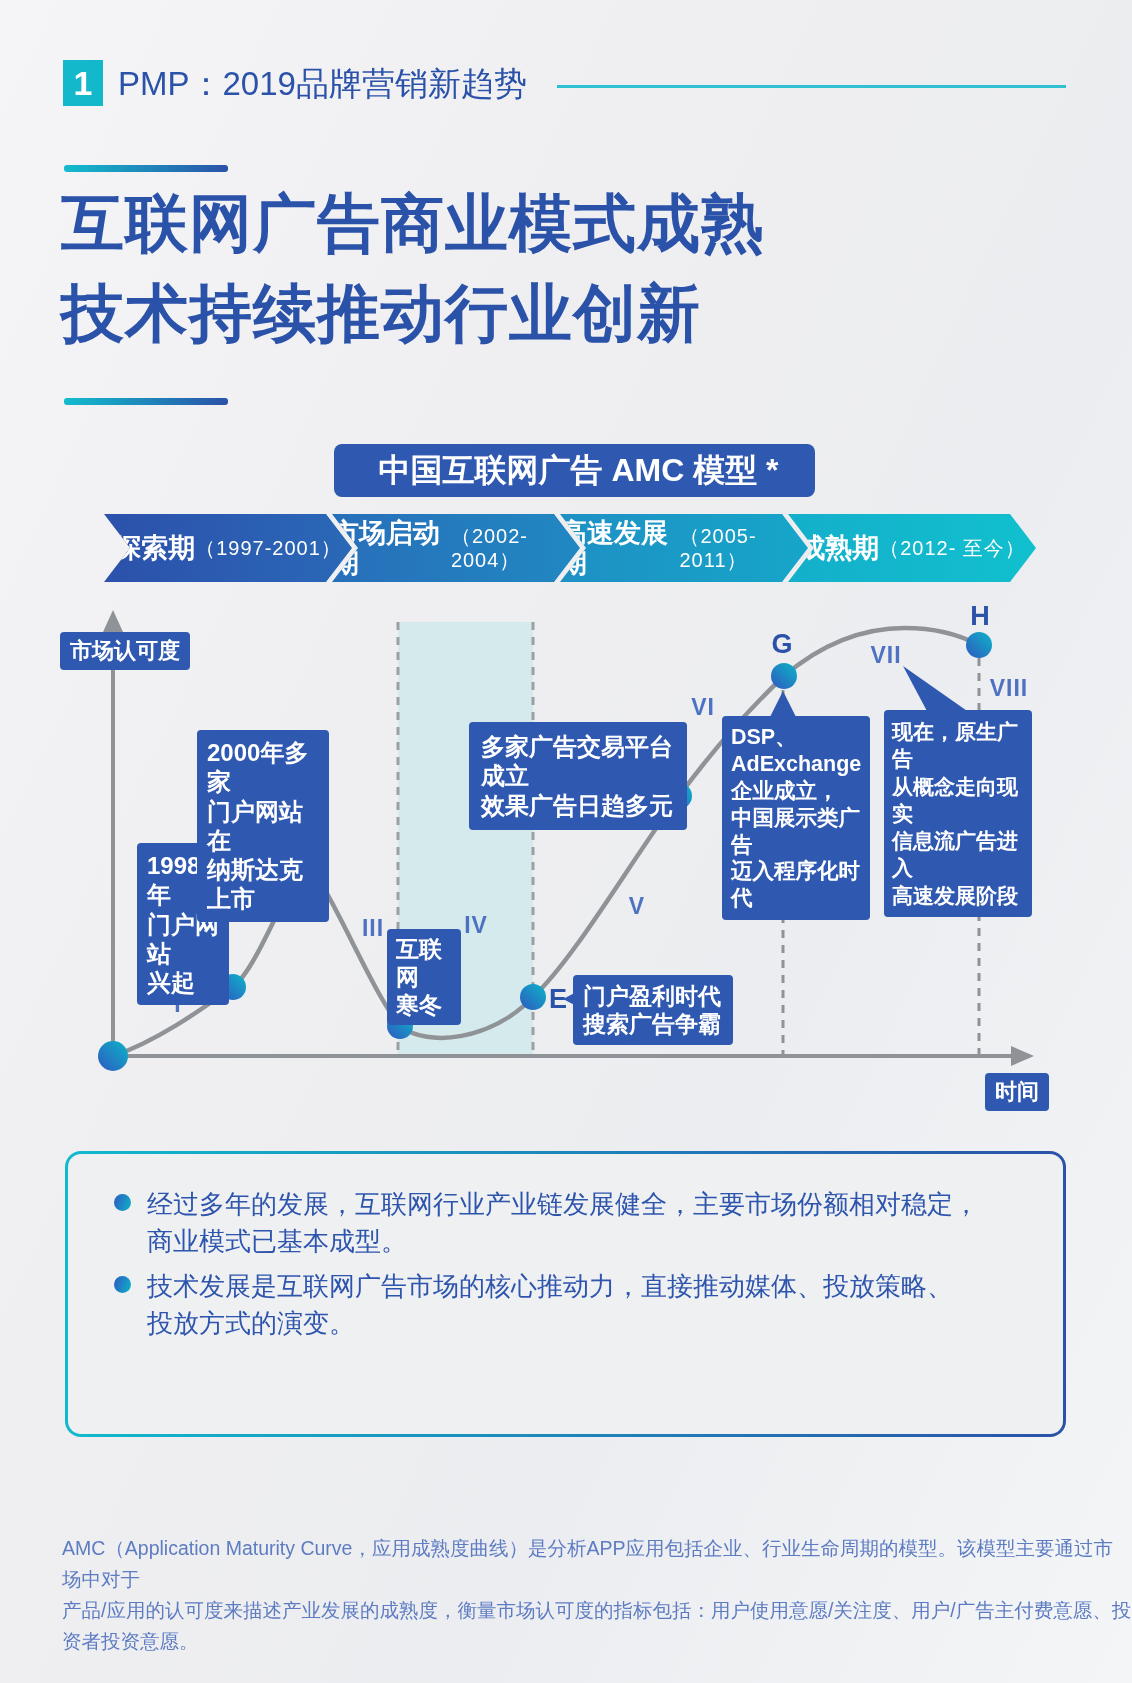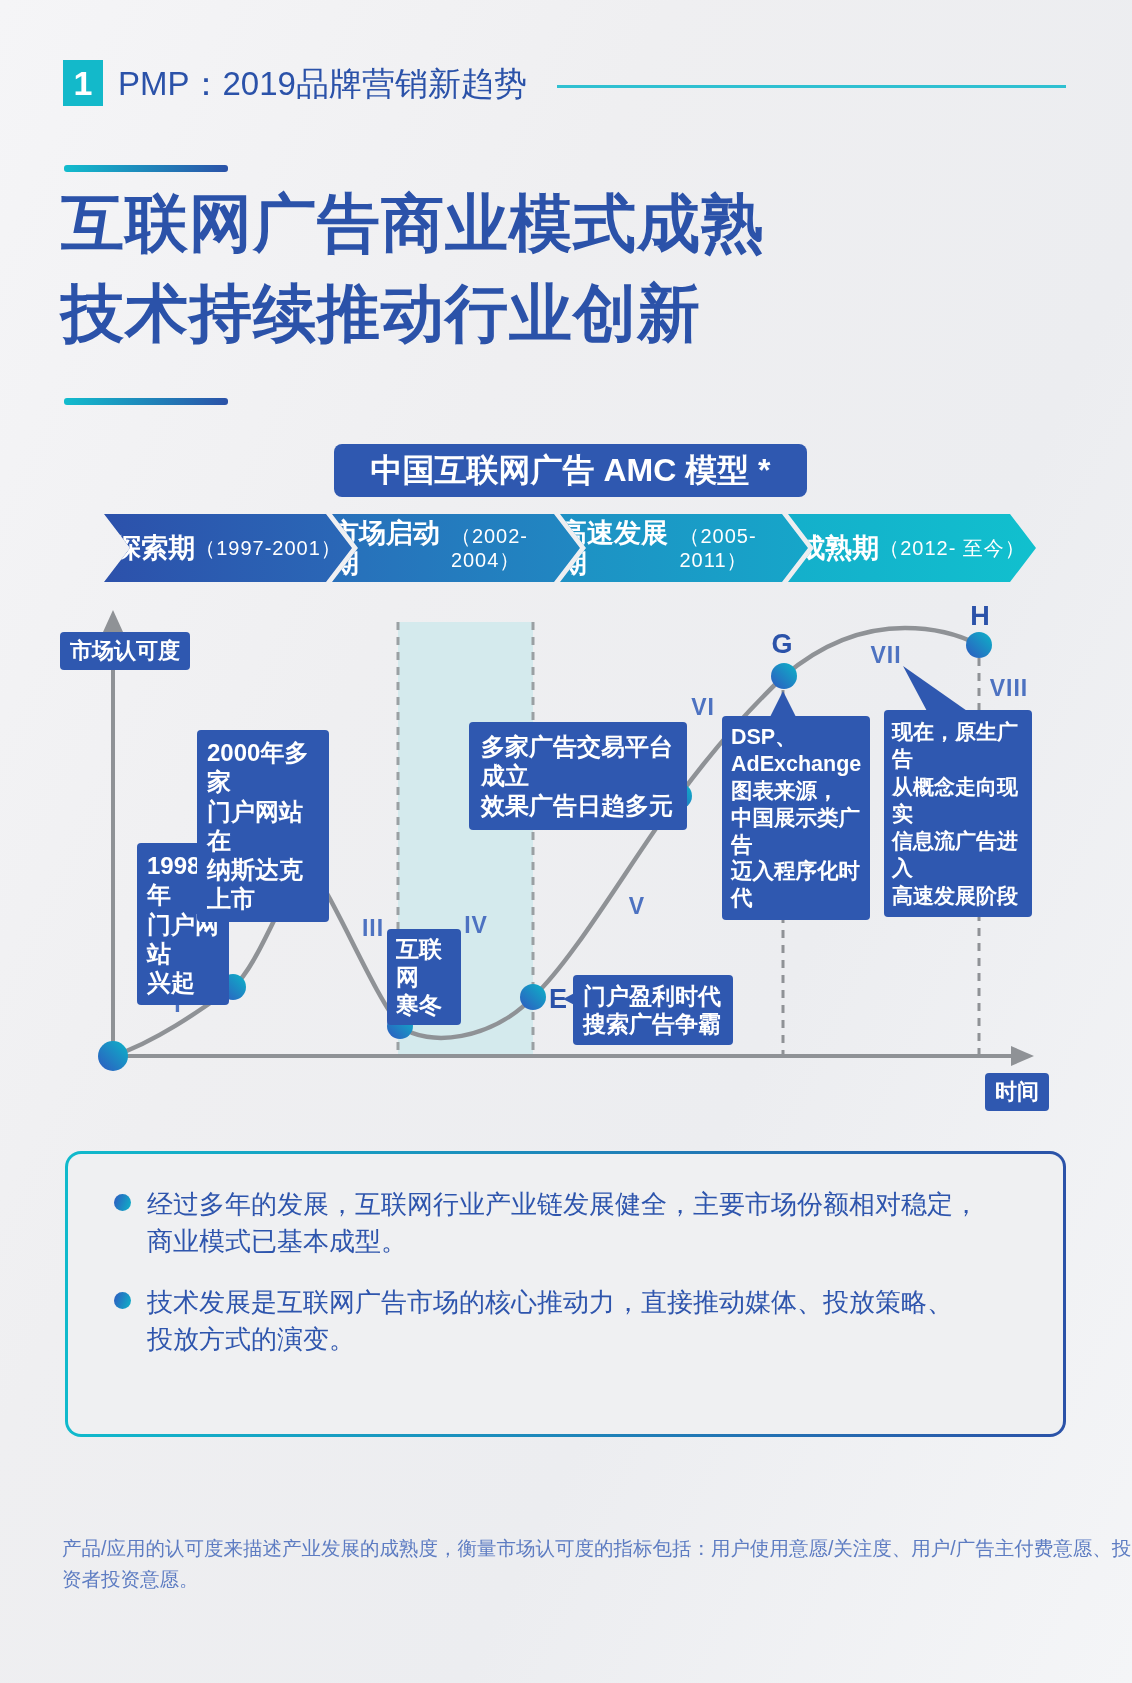--- a/index.html
+++ b/index.html
@@ -20,21 +20,21 @@
   .accent{position:absolute;left:64px;width:164px;height:7px;border-radius:3px;
           background:linear-gradient(90deg,#12bccd,#2b52a8);}
   .accent.top{top:165px;}
   .accent.bottom{top:398px;}
   .main-title{position:absolute;left:61px;font-size:63px;font-weight:700;color:#2b52a9;letter-spacing:1px;white-space:nowrap;}
   .main-title.l1{top:181px;}
   .main-title.l2{top:271px;}
 
   
   .amc-title{position:absolute;left:334px;top:444px;width:473px;height:53px;background:#2f58b0;border-radius:8px;
-             color:#fff;font-size:32px;font-weight:700;display:flex;align-items:center;justify-content:center;white-space:nowrap;}
+             color:#fff;font-size:32px;font-weight:700;display:flex;align-items:center;justify-content:center;white-space:nowrap;padding-left:8px;}
   .phase{position:absolute;top:514px;width:248px;height:68px;color:#fff;display:flex;flex-direction:row;
          align-items:center;justify-content:center;
          clip-path:polygon(0 0,calc(100% - 26px) 0,100% 50%,calc(100% - 26px) 100%,0 100%,26px 50%);}
   .phase .pname{font-size:27px;font-weight:700;line-height:30px;}
   .phase .pyears{font-size:20px;font-weight:400;line-height:24px;letter-spacing:1px;}
   .phase.p1{left:104px;background:linear-gradient(90deg,#2c51ab,#2a68b7);}
   .phase.p2{left:332px;background:linear-gradient(90deg,#286fba,#2088c2);}
   .phase.p3{left:560px;background:linear-gradient(90deg,#1e90c4,#16a6c9);}
   .phase.p4{left:788px;background:linear-gradient(90deg,#14afcb,#11c0ce);}
 
@@ -53,21 +53,21 @@
   .co-winter{left:387px;top:929px;width:56px;font-size:23px;padding:6px 9px;}
   .co-portal{left:573px;top:975px;width:140px;font-size:23px;padding:7px 10px;}
   .co-exchange{left:469px;top:678px;width:194px;font-size:24px;padding:10px 12px;margin-top:44px;}
   .co-dsp{left:722px;top:716px;width:130px;font-size:21.5px;padding:8px 9px;line-height:1.25;}
   .co-native{left:884px;top:710px;width:132px;font-size:21px;padding:8px 8px;line-height:1.3;}
 
   
   .bullet-box{position:absolute;left:65px;top:1151px;width:1001px;height:286px;border-radius:16px;
               background:linear-gradient(90deg,#10bacc,#2b52a8);padding:3px;box-sizing:border-box;}
   .bullet-inner{width:100%;height:100%;background:#eff0f2;border-radius:13px;box-sizing:border-box;
-                padding:32px 40px 0 46px;display:flex;flex-direction:column;gap:24px;}
+                padding:32px 40px 0 46px;display:flex;flex-direction:column;gap:8px;}
   .bullet{display:flex;gap:16px;}
   .bullet .dot{width:17px;height:17px;border-radius:50%;flex:0 0 auto;margin-top:8px;
                background:linear-gradient(110deg,#2e59c0,#0db4c8);}
   .bullet .btxt{font-size:26px;color:#2e55ad;line-height:1.42;white-space:pre-line;font-weight:500;}
 
   
   .footnote{position:absolute;left:62px;top:1533px;font-size:19.5px;color:#5d7cc2;line-height:31px;}
 </style>
 </head>
 <body>
@@ -183,21 +183,21 @@
 门户网站在
 纳斯达克上市</div>
   <div class="callout co-winter">互联网
 寒冬</div>
   <div class="callout co-portal">门户盈利时代
 搜索广告争霸</div>
   <div class="callout co-exchange">多家广告交易平台成立
 效果广告日趋多元</div>
   <div class="callout co-dsp">DSP、
 AdExchange
-图表来源，
+企业成立，
 中国展示类广告
 迈入程序化时代</div>
   <div class="callout co-native">现在，原生广告
 从概念走向现实
 信息流广告进入
 高速发展阶段</div>
 
   <div class="bullet-box">
     <div class="bullet-inner">
       <div class="bullet">
@@ -207,16 +207,17 @@
       </div>
       <div class="bullet">
         <div class="dot"></div>
         <div class="btxt">技术发展是互联网广告市场的核心推动力，直接推动媒体、投放策略、
 投放方式的演变。</div>
       </div>
     </div>
   </div>
 
   <div class="footnote">
+    <div>AMC（Application Maturity Curve，应用成熟度曲线）是分析APP应用包括企业、行业生命周期的模型。该模型主要通过市场中对于</div>
     <div>产品/应用的认可度来描述产业发展的成熟度，衡量市场认可度的指标包括：用户使用意愿/关注度、用户/广告主付费意愿、投资者投资意愿。</div>
   </div>
 
 </div>
 
 </body></html>

